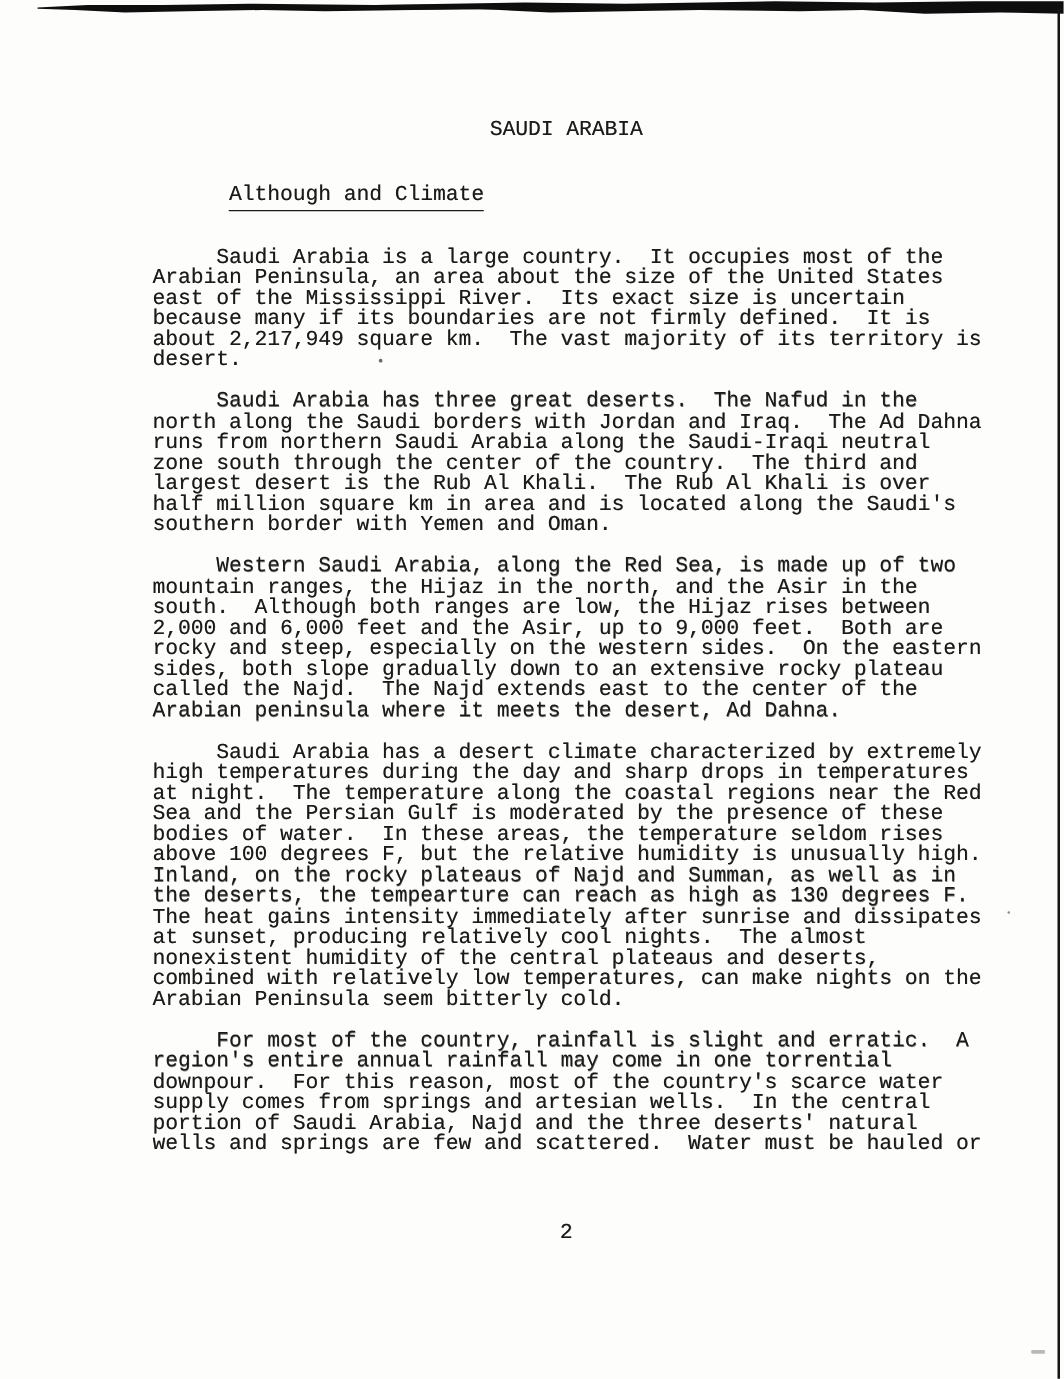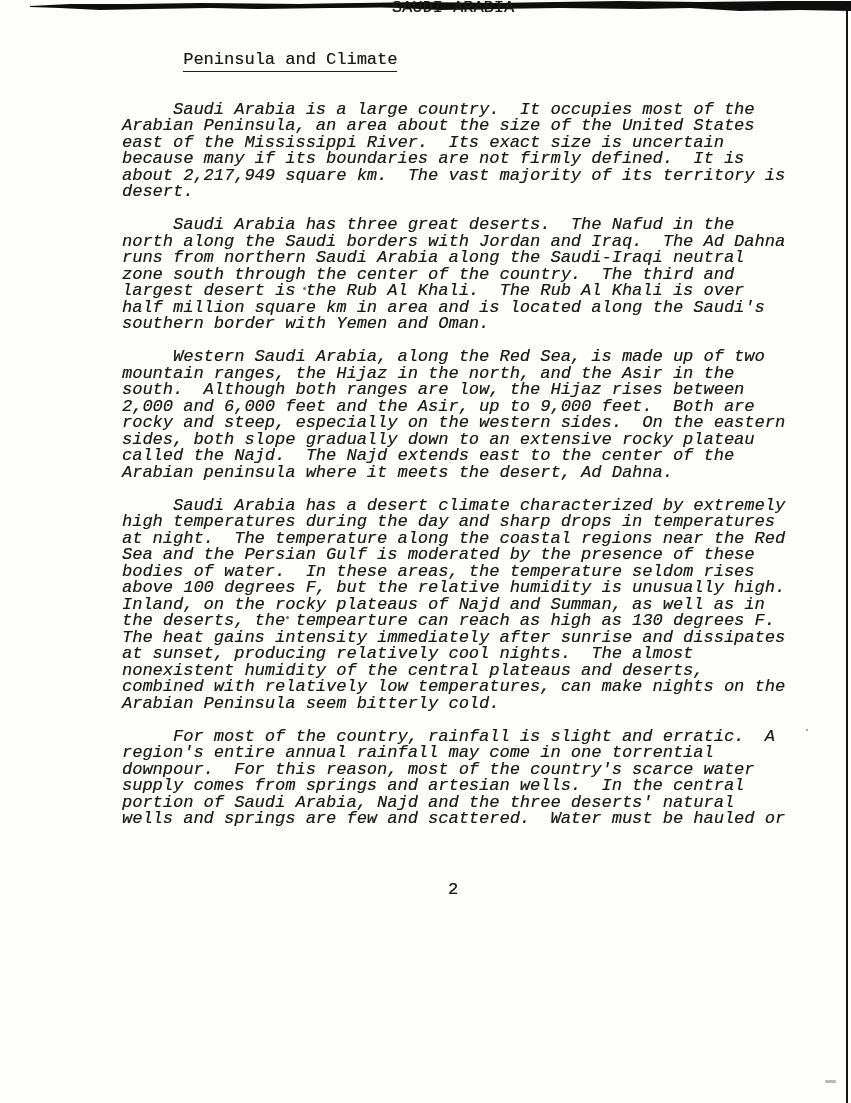--- a/index.html
+++ b/index.html
@@ -33,41 +33,41 @@
     left: 846px;
     width: 2px;
     height: 1096px;
     background: #151515;
   }
   .content {
     position: absolute;
     left: 122px;
     top: 0;
     width: 662px;
+    padding-top: 97px;
     font-size: 17px;
     line-height: 16.5px;
     letter-spacing: 0px;
     text-shadow: 0.25px 0.25px 0 rgba(26,26,26,0.6);
   }
   .doc-title {
     text-align: center;
     white-space: pre;
   }
   .section-heading {
     margin-top: 19px;
     white-space: pre;
   }
   .section-heading span {
     border-bottom: 1.6px solid #1a1a1a;
     padding-bottom: 1.5px;
   }
   .para {
     margin: 16.5px 0 0 0;
     white-space: pre;
-    font-style: italic;
   }
   .page-number {
     margin-top: 54px;
     text-align: center;
     white-space: pre;
   }
   
   .speck {
     position: absolute;
     background: #6a6a6a;
@@ -96,21 +96,21 @@
       L260,9 L210,8 L150,9 L100,10 L60,8 L30,7 Z"></path>
     <path fill="#0e0e0e" d="M300,4 L460,3 L460,7 L300,8 Z"></path>
   </svg>
 
   <div class="right-edge"></div>
 
   <div class="content">
     <div class="doc-title">SAUDI ARABIA</div>
 
     <div class="section-heading">
-      <span>Peninsula and Climate</span>
+      <span>Although and Climate</span>
     </div>
 
     <p class="para">     Saudi Arabia is a large country.  It occupies most of the
 Arabian Peninsula, an area about the size of the United States
 east of the Mississippi River.  Its exact size is uncertain
 because many if its boundaries are not firmly defined.  It is
 about 2,217,949 square km.  The vast majority of its territory is
 desert.</p>
     <p class="para">     Saudi Arabia has three great deserts.  The Nafud in the
 north along the Saudi borders with Jordan and Iraq.  The Ad Dahna

